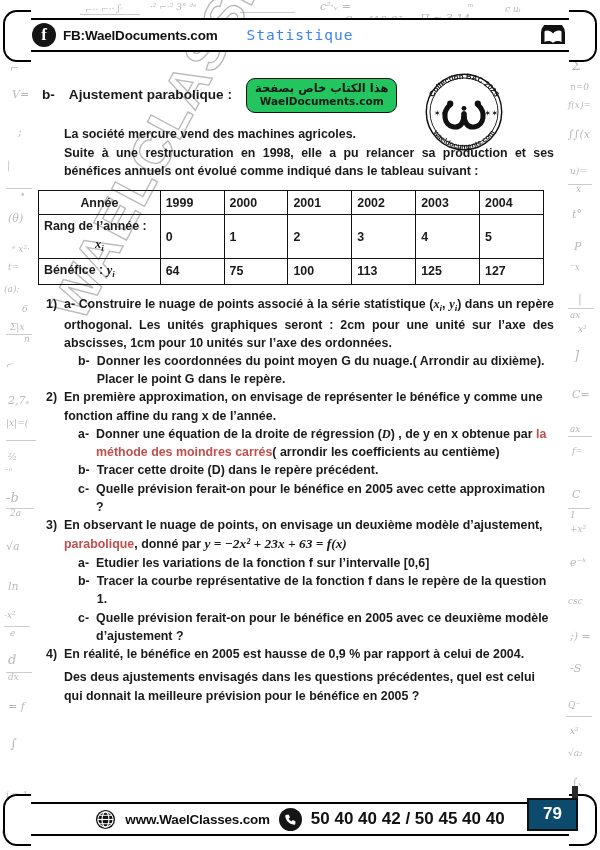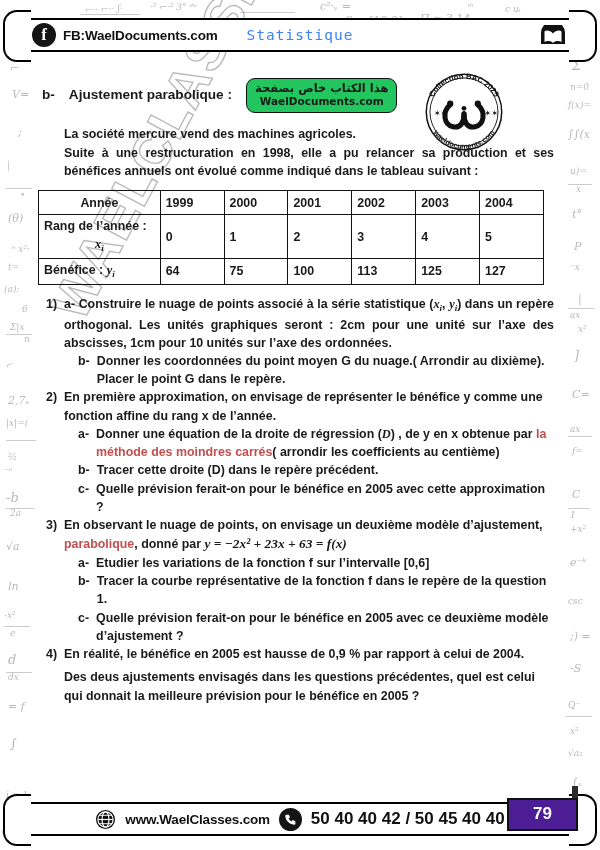--- a/index.html
+++ b/index.html
@@ -159,25 +159,25 @@
   }
   .ftr-phone {
     font-weight: bold;
     font-size: 17px;
     color: #111;
   }
   .page-num {
     position: absolute;
     right: 22px;
     top: 798px;
-    background: #4c1d95;
+    background: #0c4a6e;
     color: #fff;
     font-weight: bold;
     font-size: 17px;
-    padding: 4px 24px 5px;
+    padding: 4px 14px 5px;
     border: 2px solid #111;
     z-index: 6;
     font-family: "Liberation Sans", sans-serif;
   }
   .page-num-flag {
     position: absolute;
     right: 22px;
     top: 786px;
     width: 6px;
     height: 14px;

